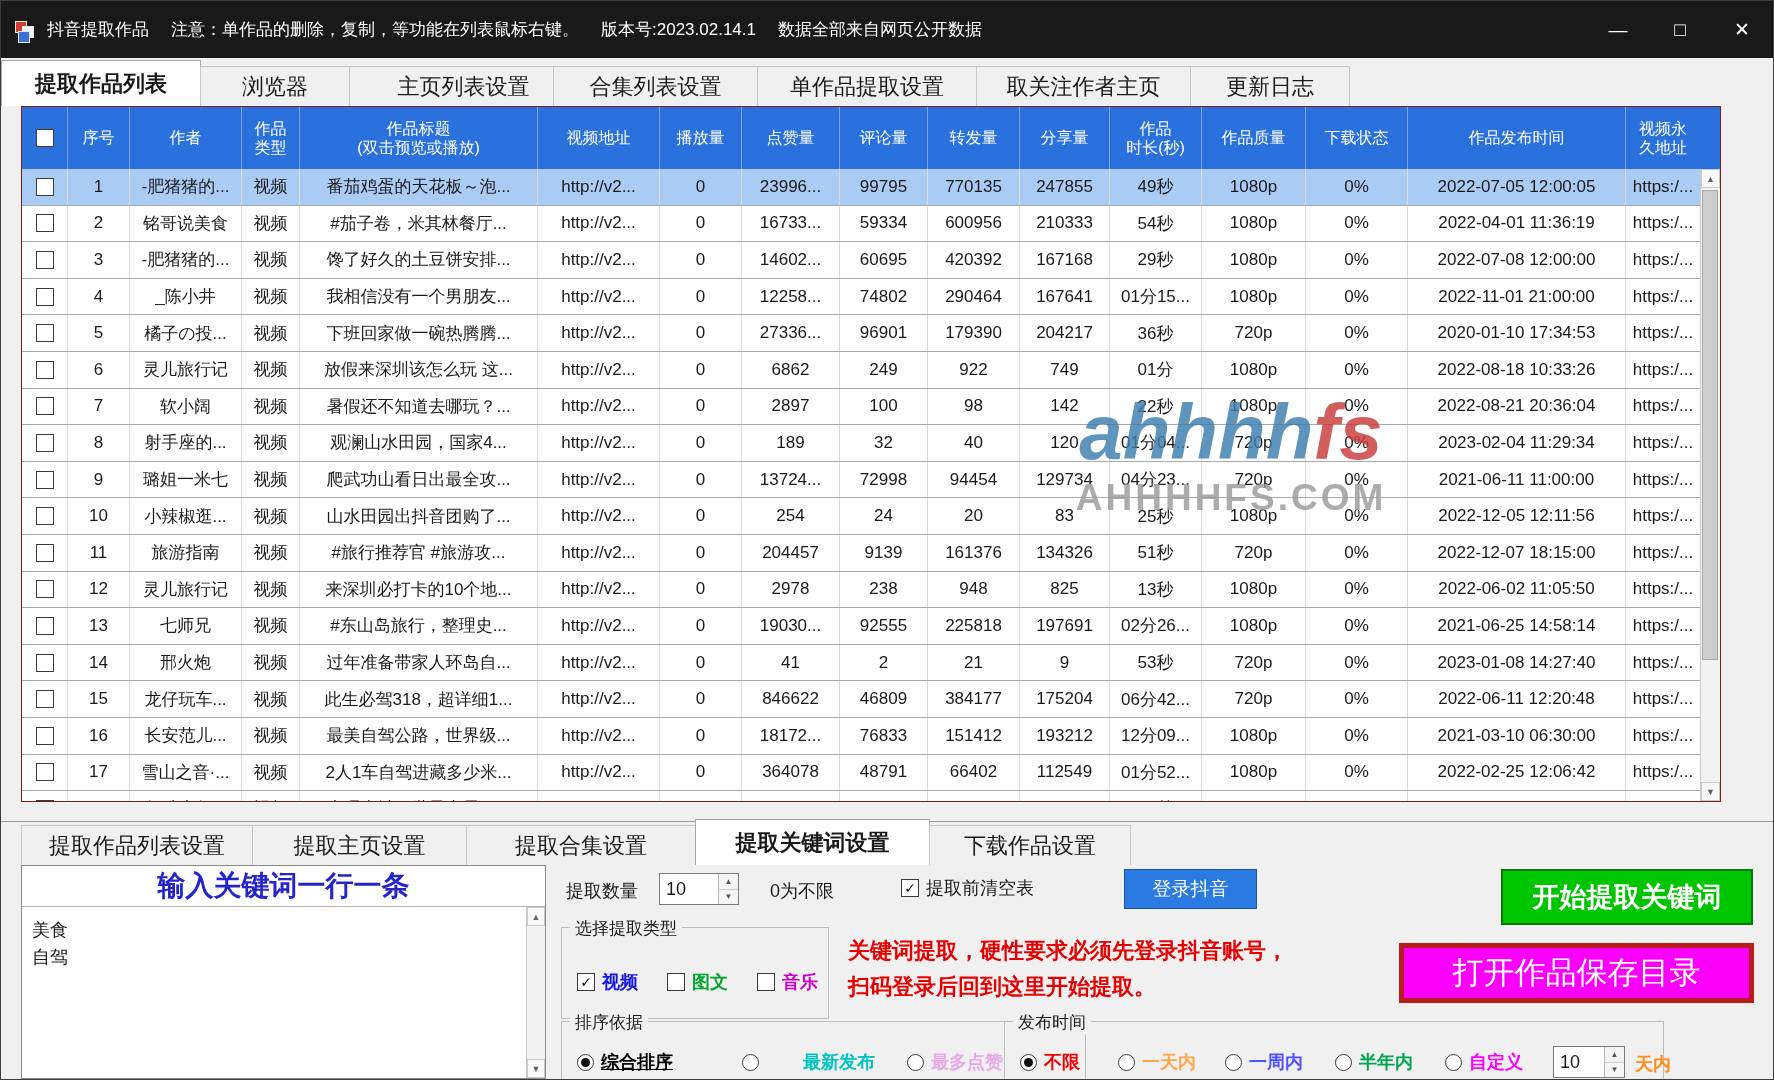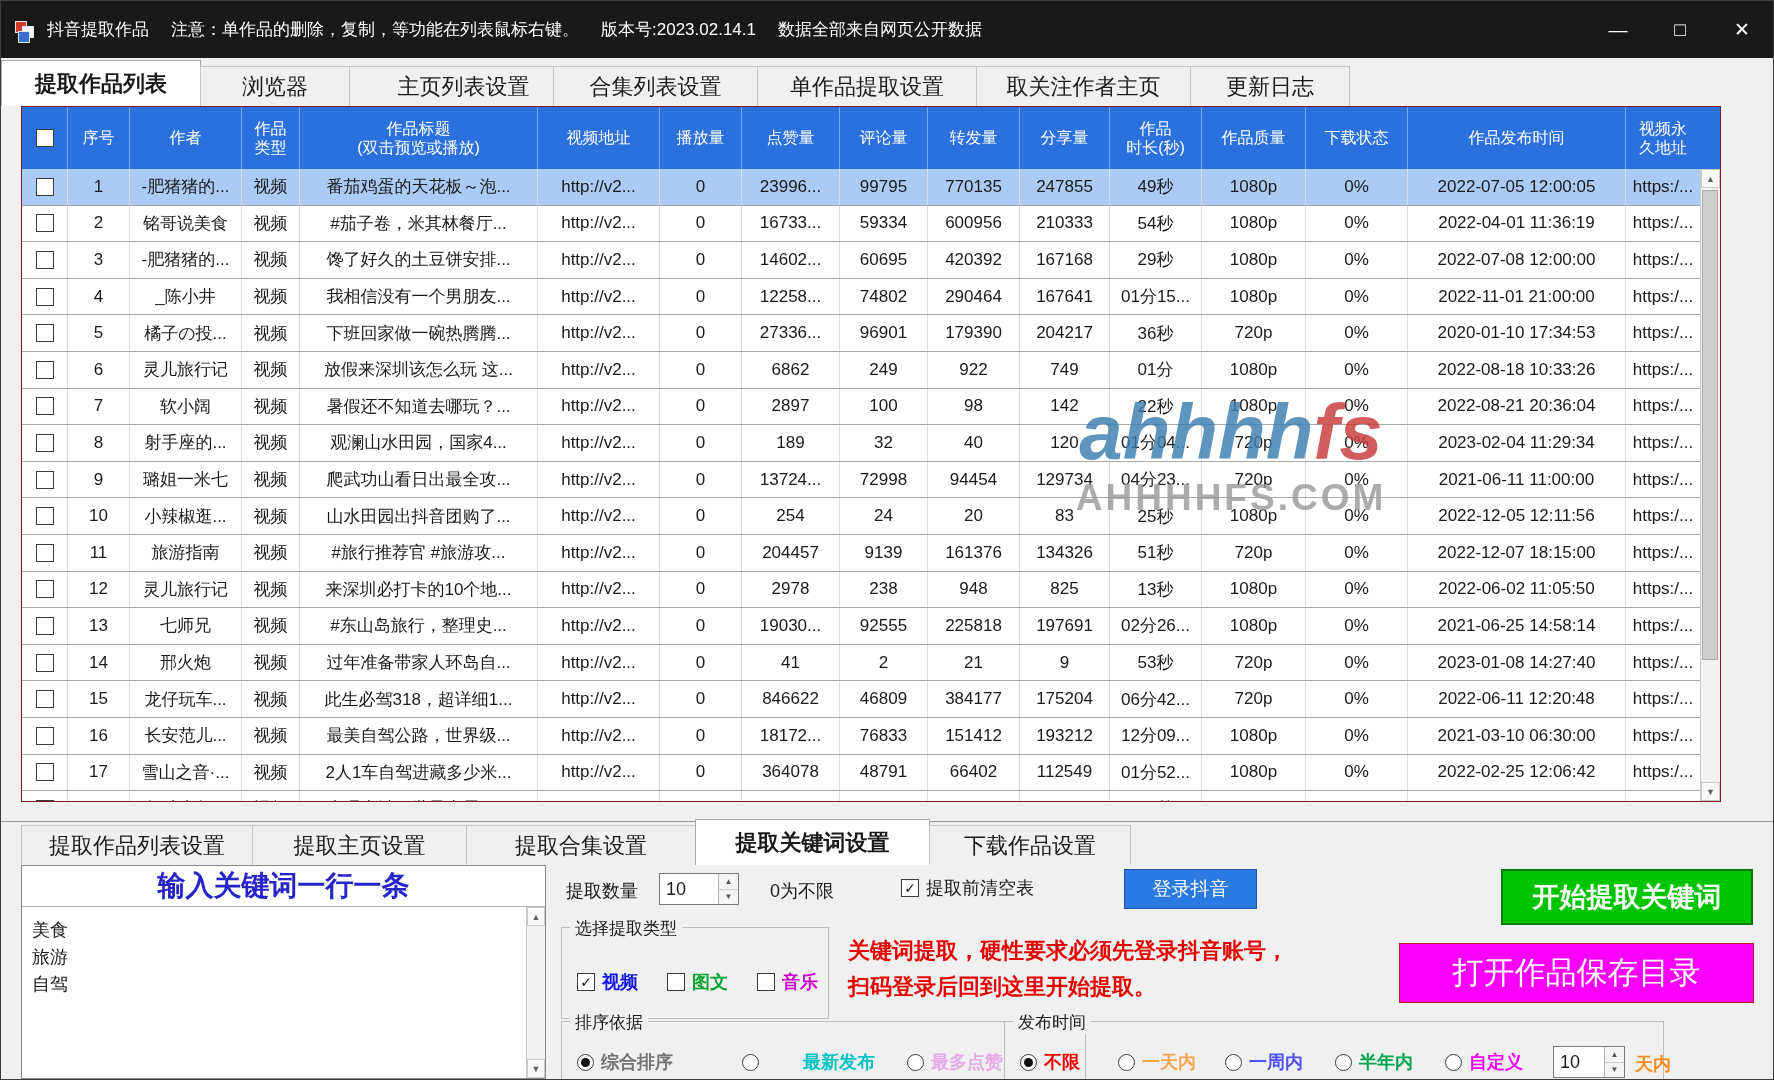--- a/index.html
+++ b/index.html
@@ -70,21 +70,21 @@
     display:flex;align-items:center;justify-content:center;box-sizing:border-box;}
   .groupbox{position:absolute;border:1px solid #bdbdbd;box-sizing:border-box;}
   .gb-title{position:absolute;top:-11px;left:8px;background:#f0f0f0;padding:0 5px;font-size:17px;}
   .opt{position:absolute;display:flex;align-items:center;gap:7px;font-size:18px;font-weight:bold;white-space:nowrap;}
   .radio{width:17px;height:17px;border-radius:50%;border:1px solid #3a3a3a;background:#fff;display:flex;
     align-items:center;justify-content:center;box-sizing:border-box;}
   .radio .dot{width:9px;height:9px;border-radius:50%;background:#111;}
   .warning{position:absolute;left:292px;top:68px;color:#e60000;font-size:22px;font-weight:bold;line-height:36px;white-space:nowrap;}
   .btn-start{position:absolute;left:945px;top:4px;width:252px;height:56px;background:#00c400;border:2px solid #067a06;
     color:#fff;font-size:27px;font-weight:bold;display:flex;align-items:center;justify-content:center;box-sizing:border-box;}
-  .btn-opendir{position:absolute;left:843px;top:78px;width:355px;height:60px;background:#fa00fa;border:1px solid #b91c1c;
+  .btn-opendir{position:absolute;left:843px;top:78px;width:355px;height:60px;background:#fa00fa;border:5px solid #b91c1c;
     color:#fff;font-size:31px;display:flex;align-items:center;justify-content:center;box-sizing:border-box;}
 </style>
 </head>
 <body>
 
 <div class="window">
 
   <div class="titlebar">
     <div class="app-icon">
       <span class="sq r"></span>
@@ -516,21 +516,20 @@
       <div class="tab" style="width: 215px;">提取主页设置</div>
       <div class="tab" style="width: 230px;">提取合集设置</div>
       <div class="tab active" style="width: 235px;">提取关键词设置</div>
       <div class="tab" style="width: 202px;">下载作品设置</div>
     </div>
 
   <div class="kw-panel">
     <div class="kw-title">输入关键词一行一条</div>
     <div class="kw-text" id="kw-text">
         <div>美食</div>
-        <div>旅游</div>
         <div>自驾</div>
       </div>
     <div class="kw-scroll">
       <div class="sc-btn sc-up">▲</div>
       <div class="sc-btn sc-down">▼</div>
     </div>
   </div>
 
   <div class="bottom-right">
 
@@ -574,21 +573,21 @@
       <div>扫码登录后回到这里开始提取。</div>
     </div>
 
     <div class="groupbox" style="left:5px;top:156px;width:525px;height:70px;">
       <div class="gb-title">排序依据</div>
       <div id="sort-opts">
           <div class="opt" style="left: 15px; top: 28px;">
             <span class="radio">
               <span class="dot"></span>
             </span>
-            <span style="color: #737373;">综合排序</span>
+            <span style="color: #000000; text-decoration: underline;">综合排序</span>
           </div>
           <div class="opt" style="left: 180px; top: 28px; gap: 44px;">
             <span class="radio"></span>
             <span style="color: rgb(0, 194, 194);">最新发布</span>
           </div>
           <div class="opt" style="left: 345px; top: 28px;">
             <span class="radio"></span>
             <span style="color: rgb(230, 168, 230);">最多点赞</span>
           </div>
         </div>

